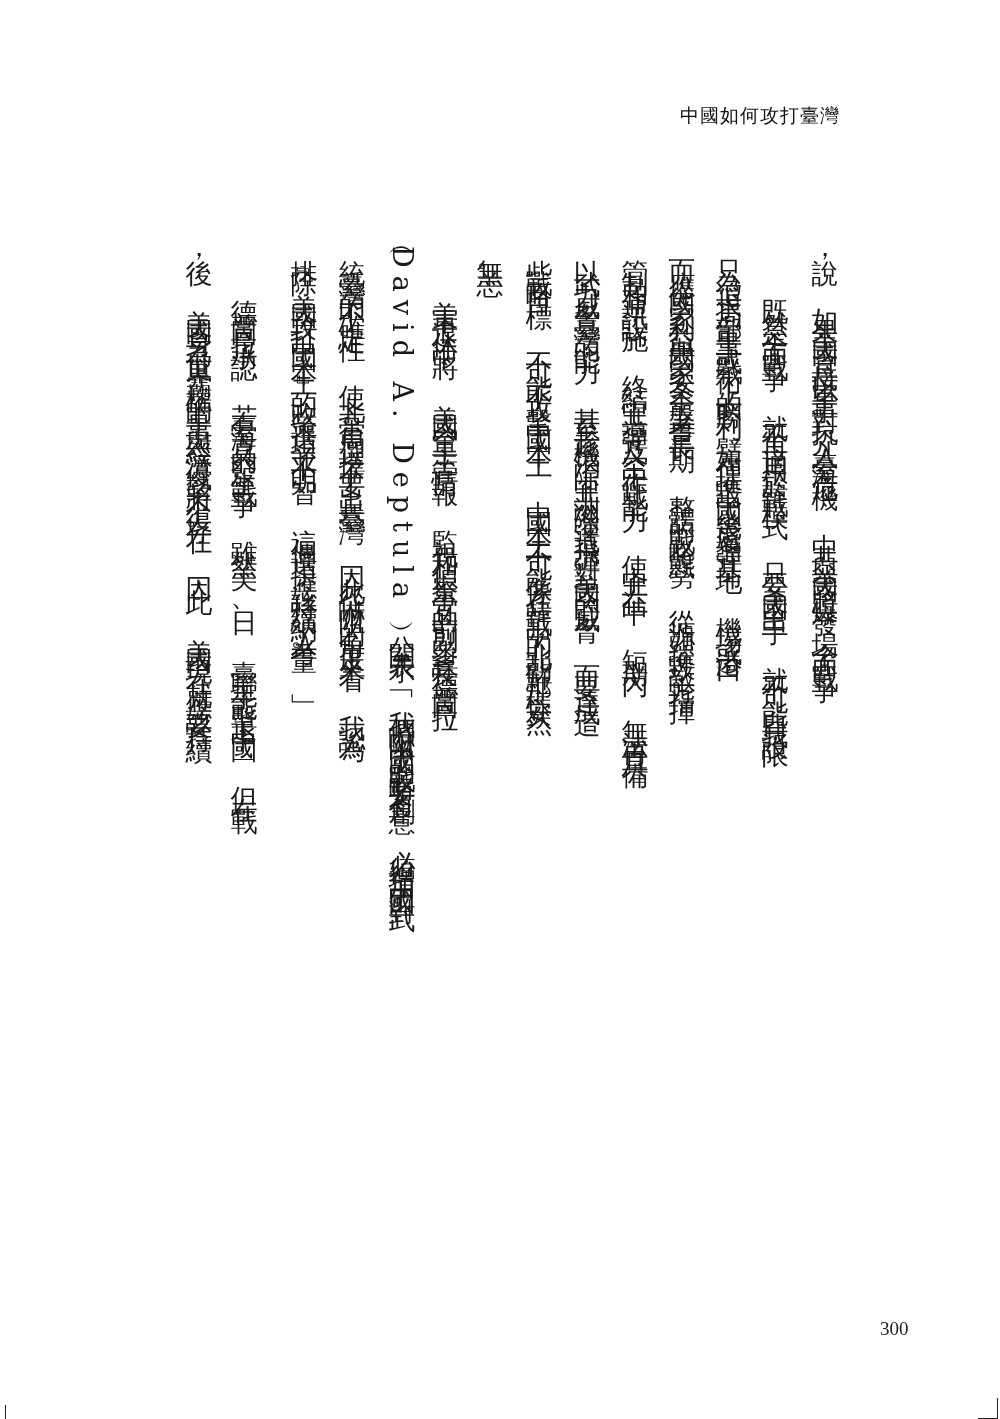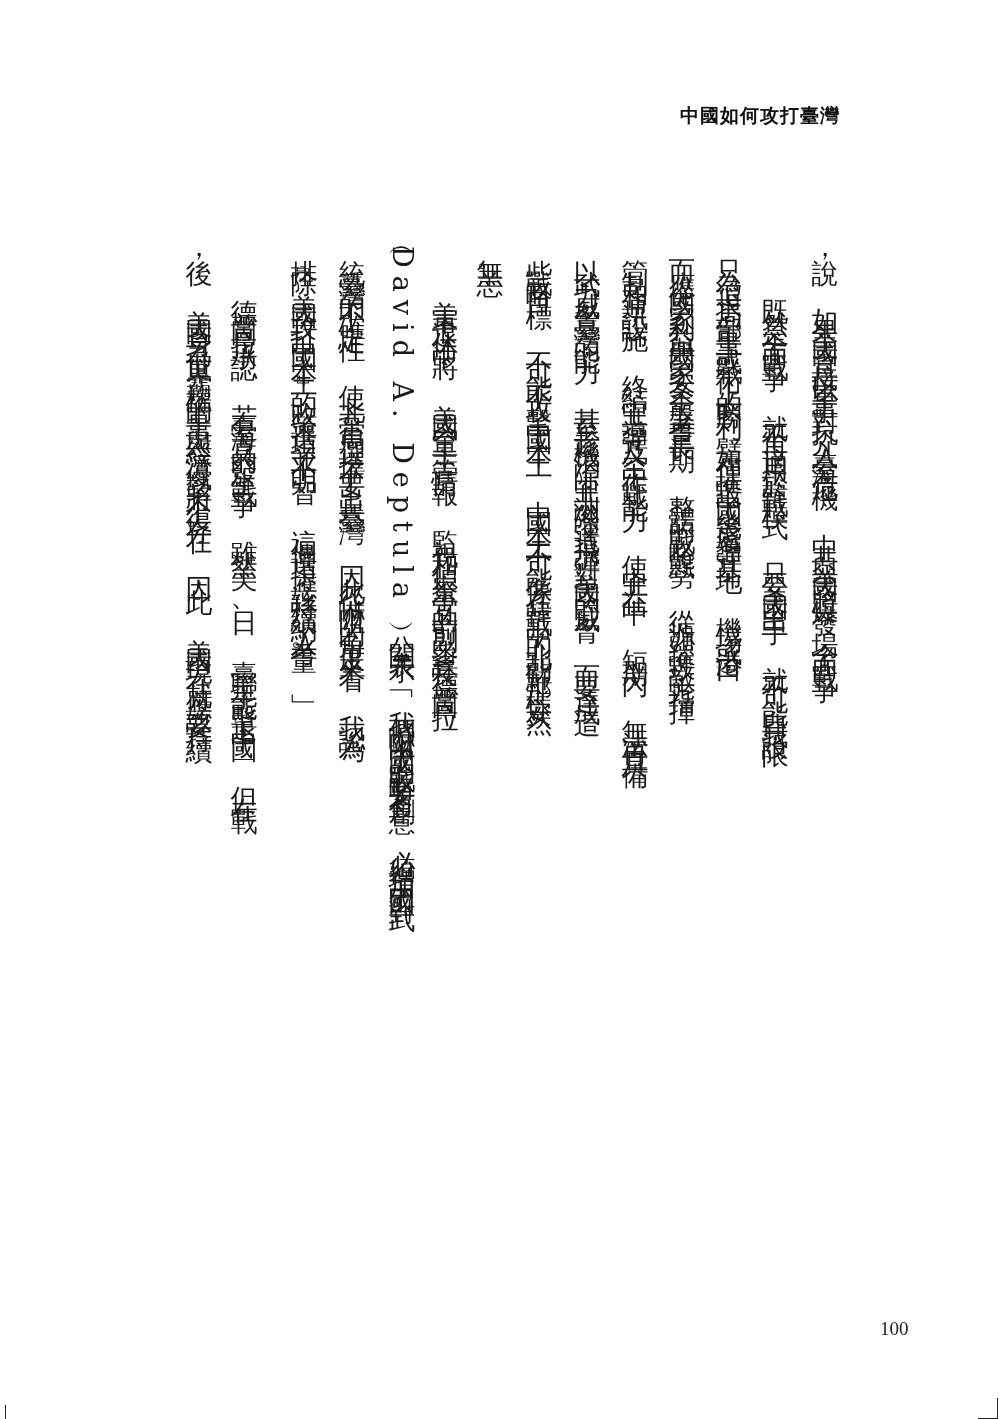--- a/index.html
+++ b/index.html
@@ -1,19 +1,19 @@
 <!DOCTYPE html>
 <html><head>
 <meta charset="utf-8">
 <style>
   html, body { margin: 0; padding: 0; background: #ffffff; }
   body { width: 1000px; height: 1419px; position: relative; overflow: hidden;
          font-family: "DejaVu Serif", "Liberation Serif", serif; color: #1a1a1a; }
   .running-head { position: absolute; top: 103px; right: 160px; font-family: "DejaVu Sans", "Liberation Sans", sans-serif;
-                  font-weight: bold; font-size: 19px; letter-spacing: 1px; color: #111; margin-left: 48px; }
+                  font-weight: normal; font-size: 19px; letter-spacing: 1px; color: #111; margin-left: 48px; }
   .col { position: absolute; top: 0; writing-mode: vertical-rl; font-size: 27px; line-height: 27px;
          letter-spacing: 11px; white-space: nowrap; width: 30px; }
   .page-number { position: absolute; top: 1318px; left: 880px; font-family: "Liberation Serif", serif; font-size: 19px; color: #222; }
   .crop { position: absolute; background: #222; }
 </style>
 </head>
 <body>
 
 <div class="running-head">中國如何攻打臺灣</div>
 
@@ -27,17 +27,17 @@
   <div class="col" style="left:523px;top:238px;">些戰略目標，不可能不攻擊中國本土，中國本土不可能像在韓戰中的北朝鮮那樣安然</div>
   <div class="col" style="left:474px;top:238px;">無恙。</div>
   <div class="col" style="left:429px;top:278px;">美軍退休中將、美國空軍主管情報、監視和偵察事宜的前副參謀長德普圖拉</div>
   <div class="col latin-col" style="left:386px;top:238px;letter-spacing:8px;">（David A. Deptula）公開表示：「我們嚇阻中國的戰略要有創意，必須增加中國對武</div>
   <div class="col" style="left:336px;top:238px;">統臺灣的不確定性，使北京當局選擇不要出兵臺灣。因此從嚇阻的角度來看，我認為</div>
   <div class="col" style="left:288px;top:238px;">排除『美國攻打中國本土』的政策選項並不明智，這個選項應該持續納入考量。」</div>
   <div class="col" style="left:228px;top:278px;">德普圖拉承認，若臺海真的發生戰爭，雖然美、日、臺聯手能擊退中國，但在戰</div>
   <div class="col" style="left:183px;top:238px;">後，美國身為世界霸權的軍事與經濟優勢將不復存在。因此，美國現在就應該要持續</div>
 </div>
 
-<div class="page-number">100</div>
+<div class="page-number">300</div>
 
 <div class="crop" style="left:5px;top:1405px;width:1px;height:14px;"></div>
 <div class="crop" style="left:978px;top:1418px;width:20px;height:1px;"></div>
 <div class="crop" style="left:997px;top:1398px;width:1px;height:21px;"></div>
 
 </body></html>

